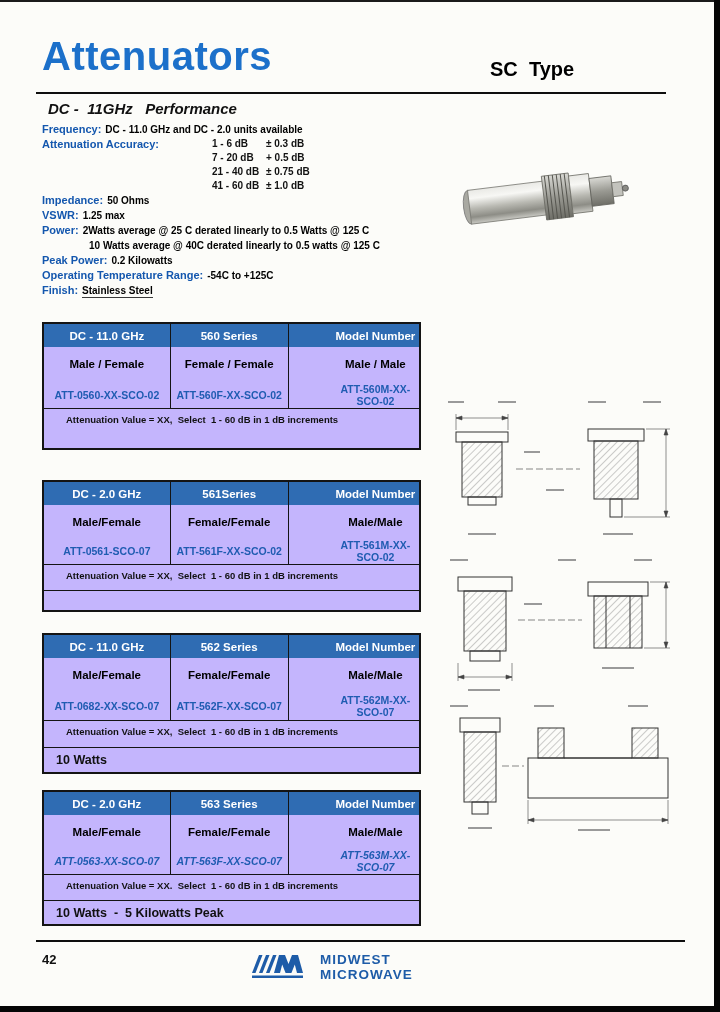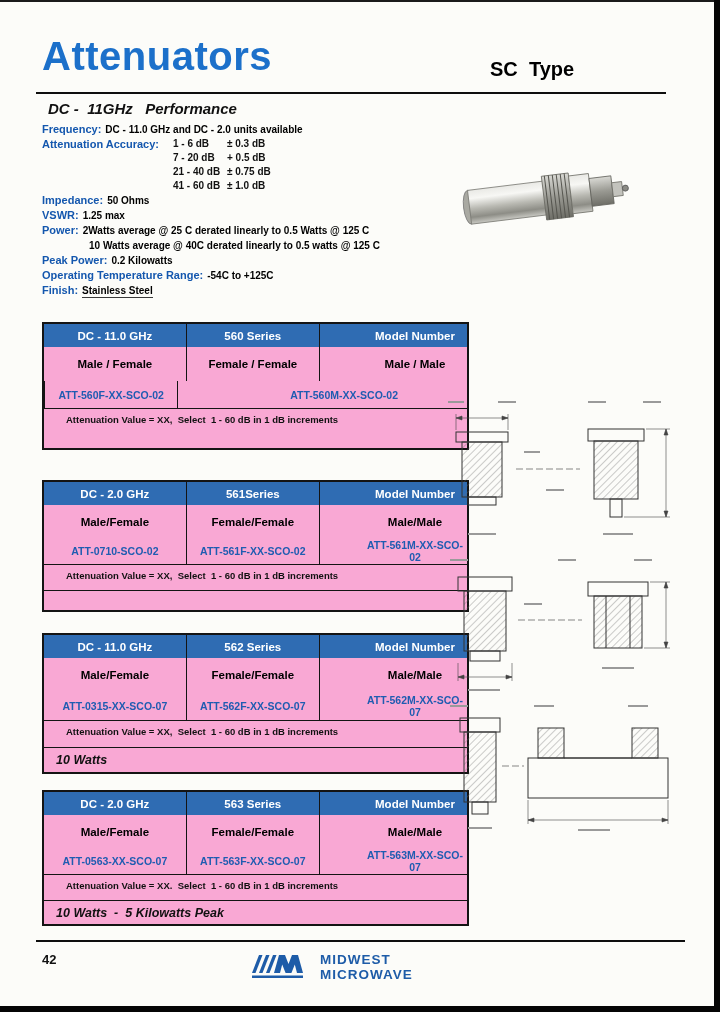--- a/index.html
+++ b/index.html
@@ -16,44 +16,44 @@
 
   .title { position:absolute; left:42px; top:34px; font-size:40px; font-weight:bold; color:#1c70ca; letter-spacing:0.5px; }
   .sc-type { position:absolute; left:462px; top:58px; font-size:20px; font-weight:bold; color:#000; white-space:pre;margin-left:28px; }
   .rule-top { position:absolute; left:36px; top:92px; width:630px; height:2px; background:#0e0e0e; }
   .perf-heading { position:absolute; left:48px; top:100px; font-size:15px; font-weight:bold; font-style:italic; white-space:pre; }
 
   .specs { position:absolute; left:42px; top:122px; width:410px; font-size:10.5px; line-height:15px; }
   .spec-line { white-space:pre; }
   .spec-label { color:#1457ae; font-weight:bold; font-size:11px; margin-right:4px; }
   .spec-value { font-weight:700; font-size:10px; color:#000; }
-  .acc-line { display:flex; }
-  .acc-col { margin-left:10px; }
+  .acc-line { display:flex;gap:45px; }
+  .acc-col { margin-left:4px; }
   .acc-row { display:flex; font-weight:700; font-size:10px; line-height:14px; }
   .acc-range { width:54px; }
   .spec-indent { padding-left:47px; }
   .u { border-bottom:1px solid #3a3a3a; padding-bottom:1px; }
 
   .photo { position:absolute; left:438px; top:144px; width:215px; height:108px; }
 
   
-  .mtable { position:absolute; left:42px; width:427px; border:2px solid #141414; background:#f9a8d4; }
+  .mtable { position:absolute; left:42px; width:379px; border:2px solid #141414; background:#c4b5fd; }
   .t1 { top:322px; } .t2 { top:480px; } .t3 { top:633px; } .t4 { top:790px; }
   .trow { display:flex; width:100%; }
   .tc { display:flex; align-items:center; justify-content:center; text-align:center; }
   .c1 { width:33.5%; } .c2 { width:31.5%; border-left:1.5px solid #141414; } .c3 { flex:1; border-left:1.5px solid #141414;padding-left:43px; }
   .thead { background:#2f6cb3; color:#fff; font-weight:bold; font-size:11.5px; height:23px; }
   .tgender { font-weight:bold; font-size:11.5px; color:#000; }
   .tmodels { color:#1f5cb1; font-weight:bold; font-size:10.5px; }
   .tfoot { border-top:1.5px solid #141414; font-size:9.5px; font-weight:600; padding:5px 0 0 22px; white-space:pre; display:block; }
-  .tnote { border-top:1.5px solid #141414; font-weight:bold; font-style:italic; font-size:12.5px; display:flex; align-items:center; padding-left:12px; white-space:pre; }
+  .tnote { border-top:1.5px solid #141414; font-weight:bold; font-size:12.5px; display:flex; align-items:center; padding-left:12px; white-space:pre; }
   .t1 .tgender{height:34px;} .t1 .tmodels{height:27px;} .t1 .tfoot{height:40px;}
   .t2 .tgender{height:33px;} .t2 .tmodels{height:26px;} .t2 .tfoot{height:26px;} .t2 .tnote{height:20px;}
   .t3 .tgender{height:34px;} .t3 .tmodels{height:28px;} .t3 .tfoot{height:27px;} .t3 .tnote{height:25px;}
-  .t4 .tgender{height:33px;} .t4 .tmodels{height:26px;} .t4 .tfoot{height:26px;} .t4 .tnote{height:24px;}
+  .t4 .tgender{height:33px;} .t4 .tmodels{height:26px;font-style:italic;} .t4 .tfoot{height:26px;} .t4 .tnote{height:24px;}
 
   .drawing { position:absolute; left:438px; }
   .d1 { top:394px; } .d2 { top:552px; } .d3 { top:698px; }
 
   .rule-bottom { position:absolute; left:36px; top:940px; width:649px; height:2px; background:#0e0e0e; }
   .page-num { position:absolute; left:42px; top:952px; font-size:13px; font-weight:bold; }
   .logo { position:absolute; left:252px; top:948px; display:flex; align-items:center; gap:8px; }
   .logo-text { color:#1e5ca8; font-weight:bold; font-size:13.5px; line-height:15px; letter-spacing:1px; }
 </style>
 </head>
@@ -142,59 +142,60 @@
       <div class="tc c1">DC - 11.0 GHz</div>
       <div class="tc c2">560 Series</div>
       <div class="tc c3">Model Number</div>
     </div>
     <div class="trow tgender">
       <div class="tc c1">Male / Female</div>
       <div class="tc c2">Female / Female</div>
       <div class="tc c3">Male / Male</div>
     </div>
     <div class="trow tmodels">
+      <div class="tc c1">ATT-0560-XX-SCO-02</div>
       <div class="tc c2">ATT-560F-XX-SCO-02</div>
       <div class="tc c3">ATT-560M-XX-SCO-02</div>
     </div>
     <div class="tfoot">Attenuation Value = XX,  Select  1 - 60 dB in 1 dB increments</div>
   </div>
 
   <div class="mtable t2">
     <div class="trow thead">
       <div class="tc c1">DC - 2.0 GHz</div>
       <div class="tc c2">561Series</div>
       <div class="tc c3">Model Number</div>
     </div>
     <div class="trow tgender">
       <div class="tc c1">Male/Female</div>
       <div class="tc c2">Female/Female</div>
       <div class="tc c3">Male/Male</div>
     </div>
     <div class="trow tmodels">
-      <div class="tc c1">ATT-0710-SCO-02</div>
+      <div class="tc c1">ATT-0561-SCO-07</div>
       <div class="tc c2">ATT-561F-XX-SCO-02</div>
       <div class="tc c3">ATT-561M-XX-SCO-02</div>
     </div>
     <div class="tfoot">Attenuation Value = XX,  Select  1 - 60 dB in 1 dB increments</div>
     <div class="tnote"></div>
   </div>
 
   <div class="mtable t3">
     <div class="trow thead">
       <div class="tc c1">DC - 11.0 GHz</div>
       <div class="tc c2">562 Series</div>
       <div class="tc c3">Model Number</div>
     </div>
     <div class="trow tgender">
       <div class="tc c1">Male/Female</div>
       <div class="tc c2">Female/Female</div>
       <div class="tc c3">Male/Male</div>
     </div>
     <div class="trow tmodels">
-      <div class="tc c1">ATT-0315-XX-SCO-07</div>
+      <div class="tc c1">ATT-0682-XX-SCO-07</div>
       <div class="tc c2">ATT-562F-XX-SCO-07</div>
       <div class="tc c3">ATT-562M-XX-SCO-07</div>
     </div>
     <div class="tfoot">Attenuation Value = XX,  Select  1 - 60 dB in 1 dB increments</div>
     <div class="tnote">10 Watts</div>
   </div>
 
   <div class="mtable t4">
     <div class="trow thead">
       <div class="tc c1">DC - 2.0 GHz</div>

